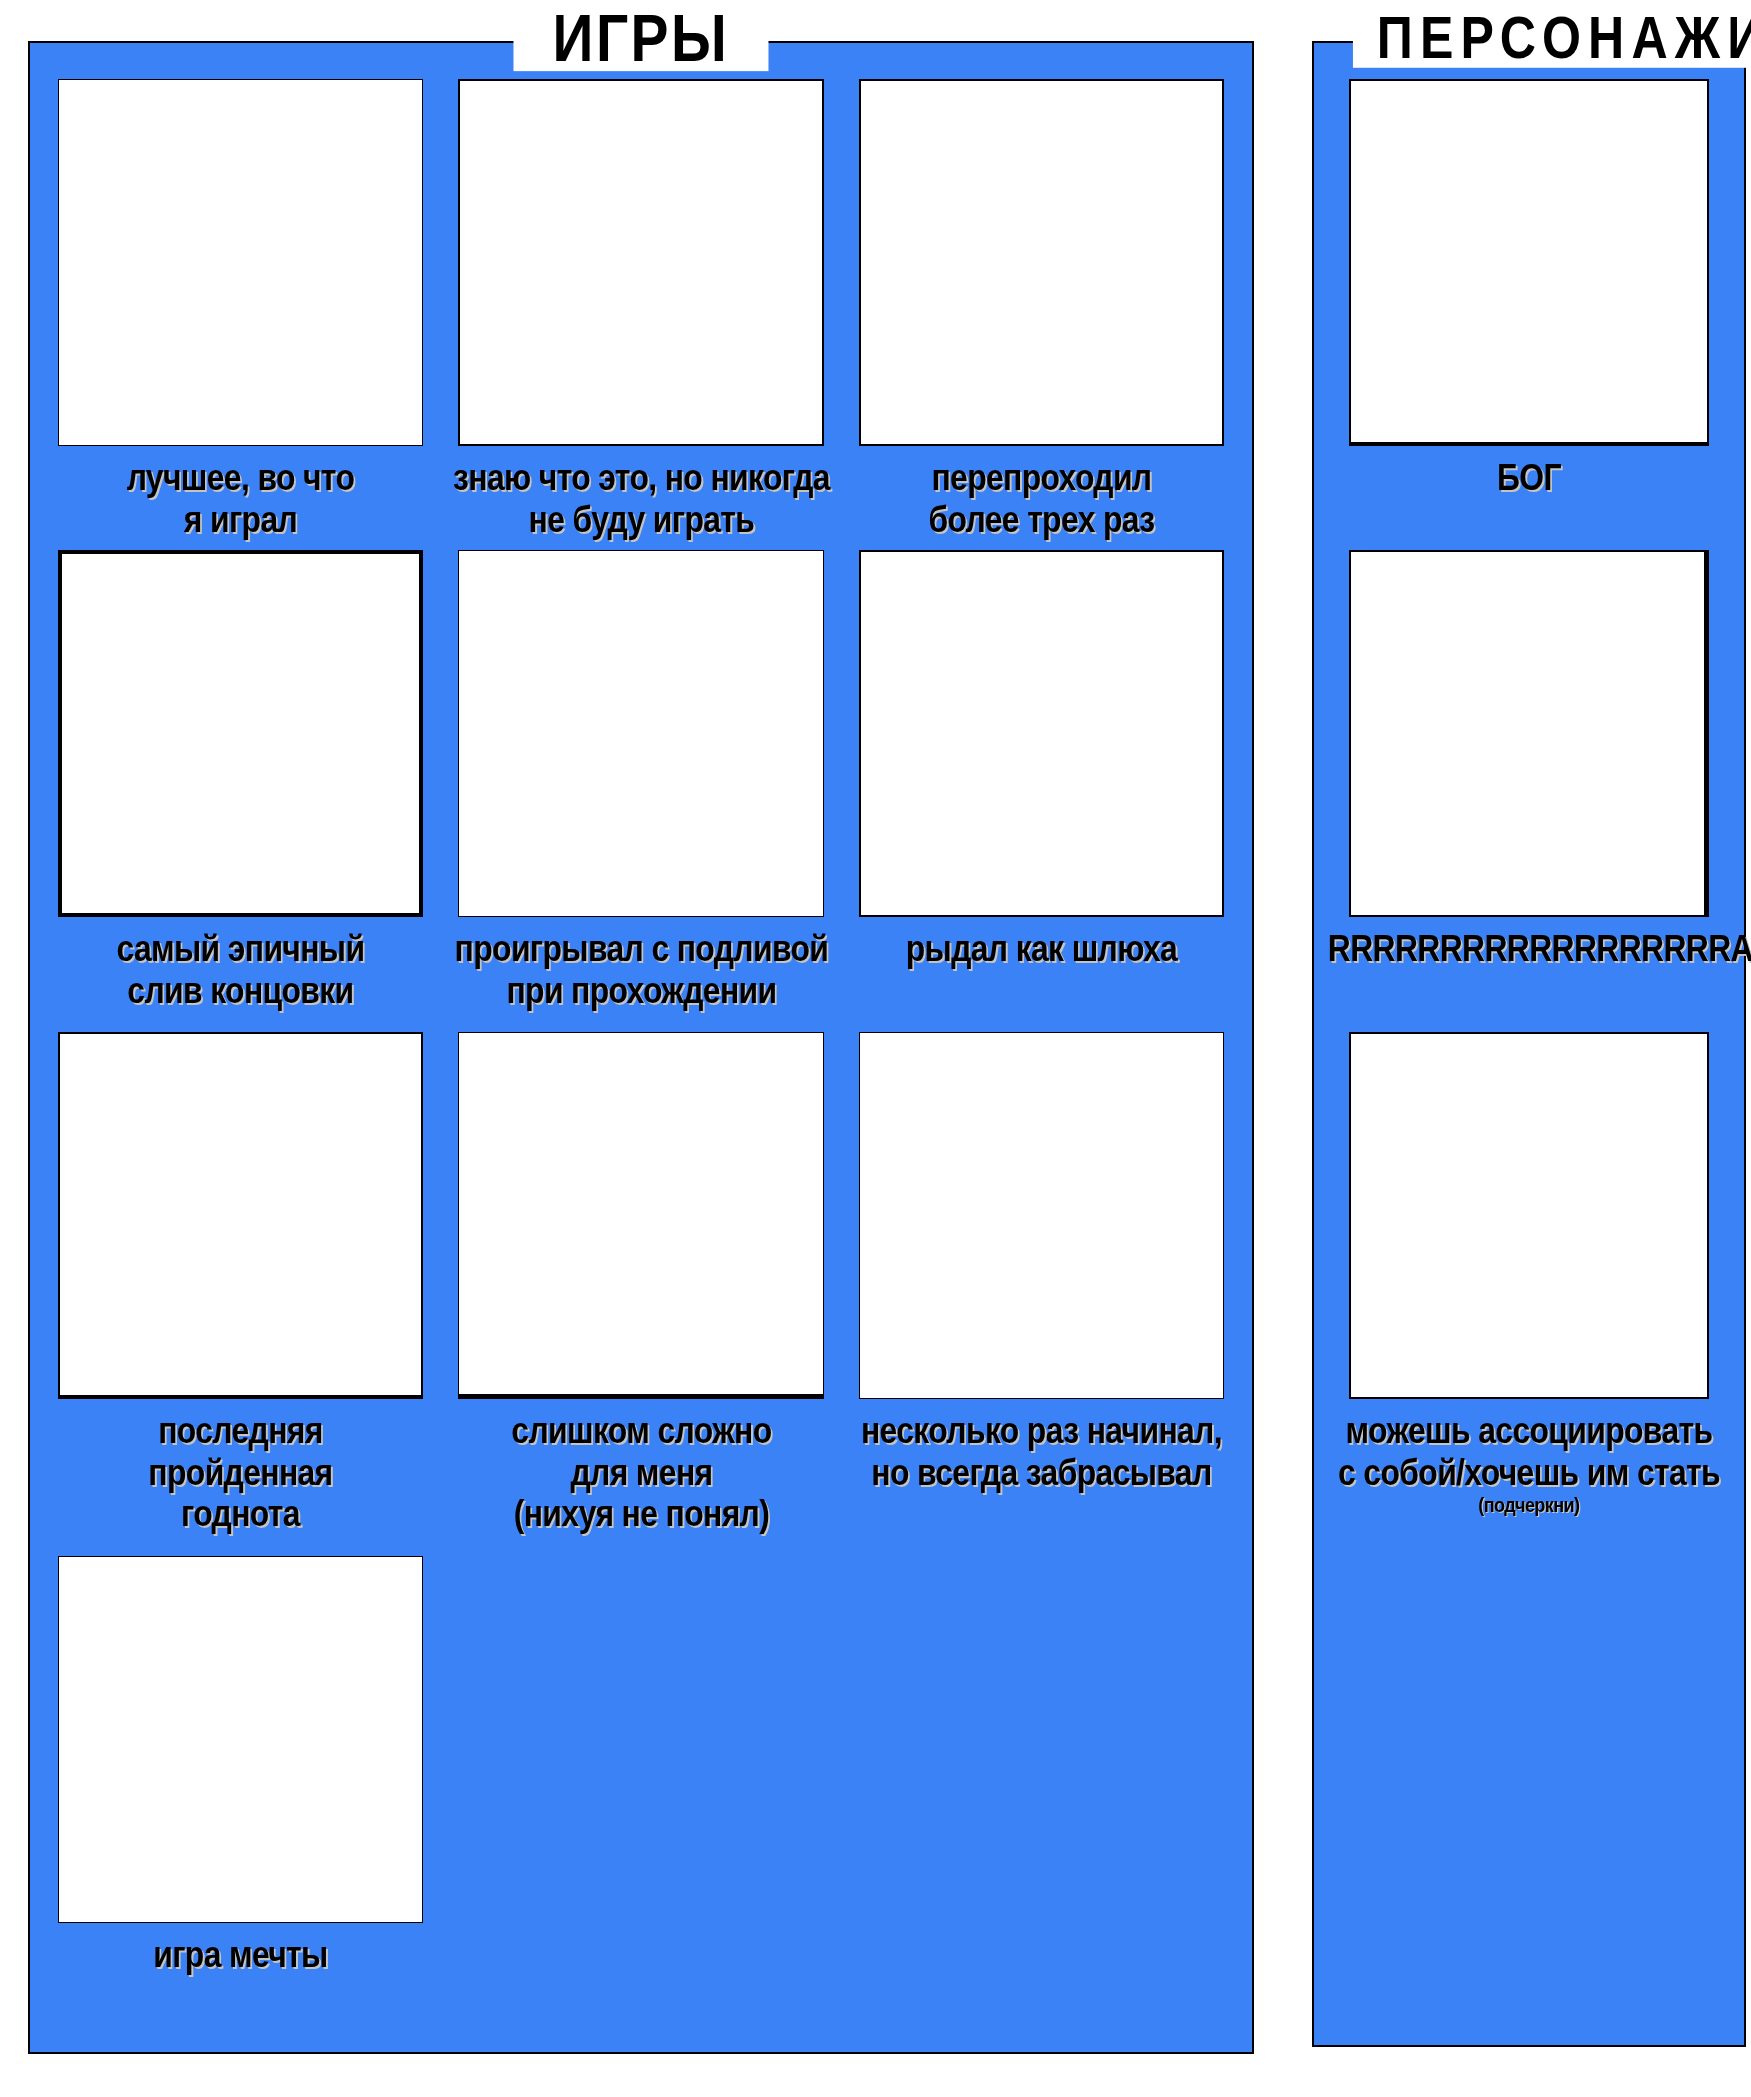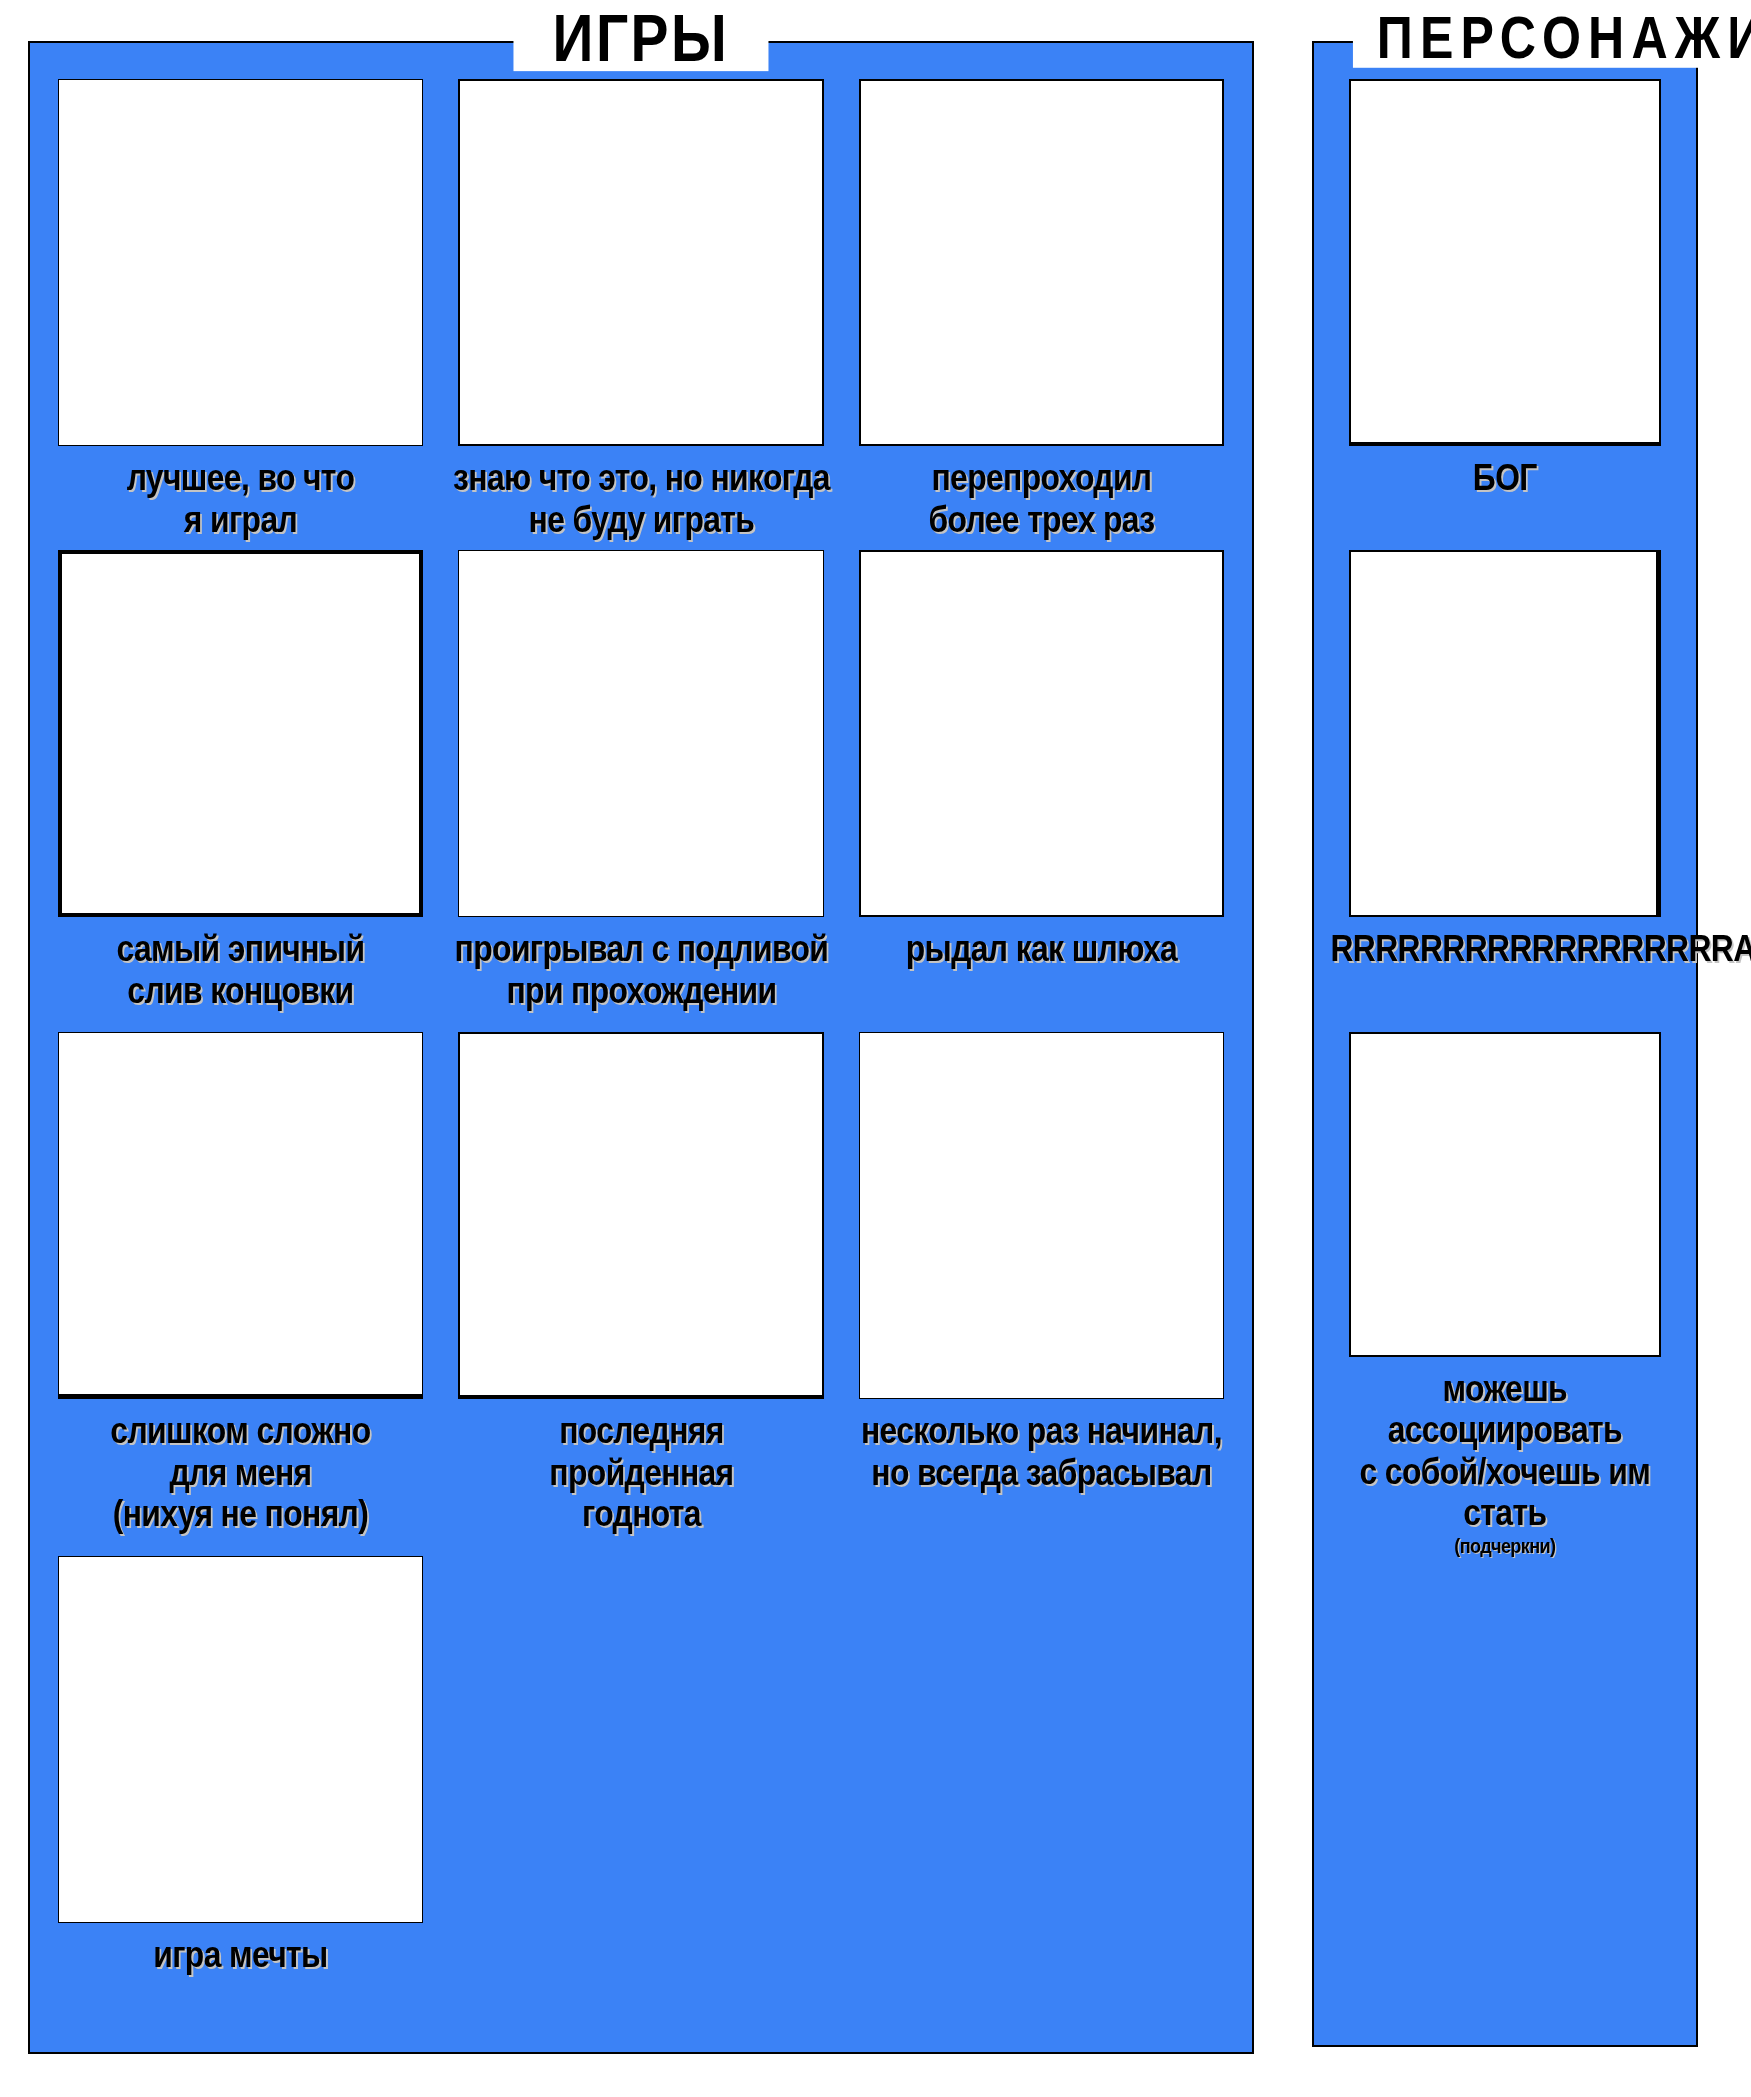--- a/index.html
+++ b/index.html
@@ -1,21 +1,21 @@
 <!DOCTYPE html>
 <html style="font-size:11.2px"><head>
 <meta charset="utf-8">
 <style>
   * { margin:0; padding:0; box-sizing:border-box; }
   html,body { width:1752px; height:2097px; background:#ffffff; }
   body { font-family:"Liberation Sans", sans-serif; color:#000; position:relative; }
 
   .panel { position:absolute; border:2.8px solid #000; background:#3b82f6; }
   .panel-games { left:28px;  top:41px; width:1226px; height:2013px; }
-  .panel-chars { left:1312px; top:41px; width:386px;  height:2006px; }
+  .panel-chars { left:1312px; top:41px; width:434px;  height:2006px; }
 
   .panel-title {
     position:absolute; top:0; left:0; right:0; margin:0 auto;
     width:fit-content; background:#fff; padding:0 46px;
     transform:translateY(-58%) scaleX(0.85);
     font-weight:bold; font-size:67px; letter-spacing:2.8px; white-space:nowrap;
     text-align:center; line-height:1;
   }
   .panel-chars .panel-title { font-size:59px; letter-spacing:8.4px; padding:0 28px; }
 
@@ -80,31 +80,31 @@
         <div class="caption">проигрывал с подливой
 при прохождении</div>
       </div>
 
       <div class="cell">
         <div class="slot-box" style="border-width:2.1px"></div>
         <div class="caption">рыдал как шлюха</div>
       </div>
 
       <div class="cell">
+        <div class="slot-box" style="border-width:2.1px 2.1px 4.9px 2.1px"></div>
+        <div class="caption">последняя
+пройденная
+годнота</div>
+      </div>
+
+      <div class="cell">
         <div class="slot-box" style="border-width:1.4px 1.4px 5.6px 1.4px"></div>
         <div class="caption">слишком сложно
 для меня
 (нихуя не понял)</div>
-      </div>
-
-      <div class="cell">
-        <div class="slot-box" style="border-width:2.1px 2.1px 4.9px 2.1px"></div>
-        <div class="caption">последняя
-пройденная
-годнота</div>
       </div>
 
       <div class="cell">
         <div class="slot-box" style="border-width:1.4px"></div>
         <div class="caption">несколько раз начинал,
 но всегда забрасывал</div>
       </div>
 
 
       <div class="cell">

